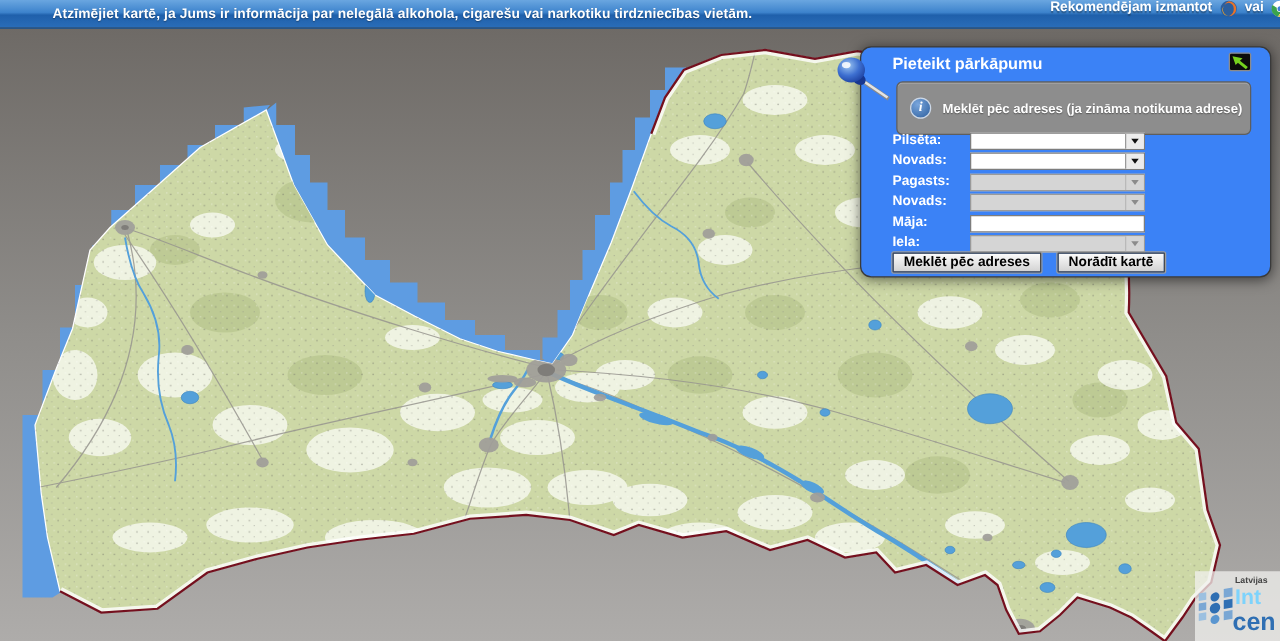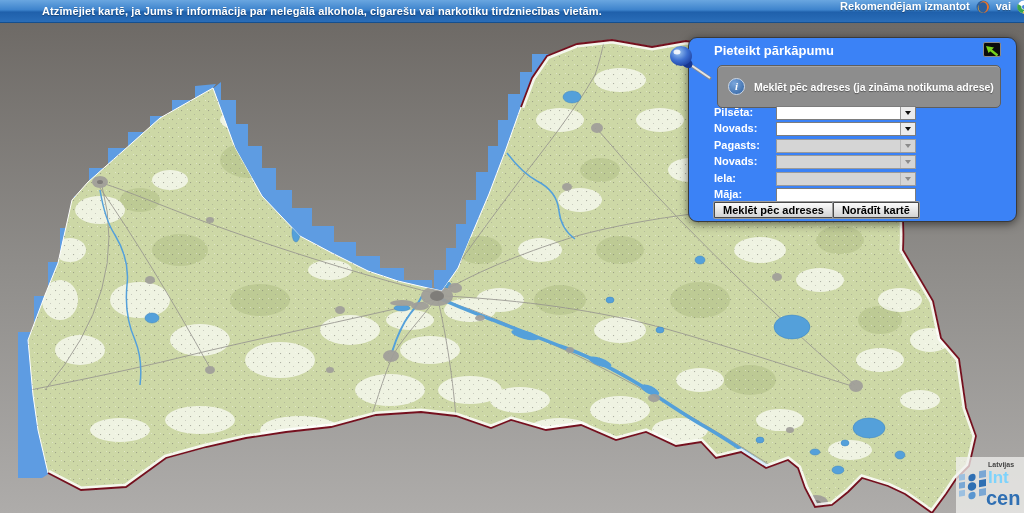--- a/index.html
+++ b/index.html
@@ -44,21 +44,21 @@
          box-sizing:border-box;}
   .combo .azone{position:absolute;right:0;top:0;bottom:0;width:14px;background:#ececec;
                 border-left:1px solid #9a9a9a;display:flex;align-items:center;justify-content:center;}
   .combo .tri{width:0;height:0;border-left:3.5px solid transparent;
               border-right:3.5px solid transparent;border-top:4.5px solid #111;}
   .combo.disabled{background:#d5d5d5;border-color:#9a9a9a;}
   .combo.disabled .azone{background:#d5d5d5;border-left-color:#b9b9b9;}
   .combo.disabled .tri{border-top-color:#8b8b8b;}
   .tfield{width:140px;height:14px;background:#fff;border:1px solid #7d7d7d;box-sizing:border-box;
           font-size:11px;padding:0 3px;outline:none;font-family:"Liberation Sans",sans-serif;}
-  .panel-buttons{position:absolute;left:25px;top:164px;display:flex;}
+  .panel-buttons{position:absolute;left:25px;top:164px;display:flex;gap:13px;}
   .pbtn{height:16px;padding:0 8px;font-size:11px;font-weight:bold;color:#000;
         background:linear-gradient(#fbfbfb,#d3d3d3);border:1px solid #4a4a4a;
         box-shadow:0 0 0 1px #9c9c9c;border-radius:1px;cursor:pointer;
         font-family:"Liberation Sans",sans-serif;line-height:14px;}
 
   
   #pin-svg{position:absolute;left:660px;top:40px;z-index:6;}
 
   
   .logo{position:absolute;left:956px;top:453px;width:120px;height:60px;z-index:4;}
@@ -345,30 +345,30 @@
       </div>
       <div class="frow">
         <span class="flabel">Novads:</span>
         <div class="combo disabled">
           <div class="azone">
               <span class="tri"></span>
             </div>
         </div>
       </div>
       <div class="frow">
+        <span class="flabel">Māja:</span>
+        <input class="tfield" type="text" value="" style="">
+      </div>
+      <div class="frow">
         <span class="flabel">Iela:</span>
         <div class="combo disabled">
           <div class="azone">
               <span class="tri"></span>
             </div>
         </div>
-      </div>
-      <div class="frow">
-        <span class="flabel">Māja:</span>
-        <input class="tfield" type="text" value="" style="">
       </div>
     </div>
 
     <div class="panel-buttons">
       <button class="pbtn">Meklēt pēc adreses</button>
       <button class="pbtn">Norādīt kartē</button>
     </div>
   </div>
 
   <svg id="pin-svg" width="60" height="45" viewBox="0 0 60 45">

